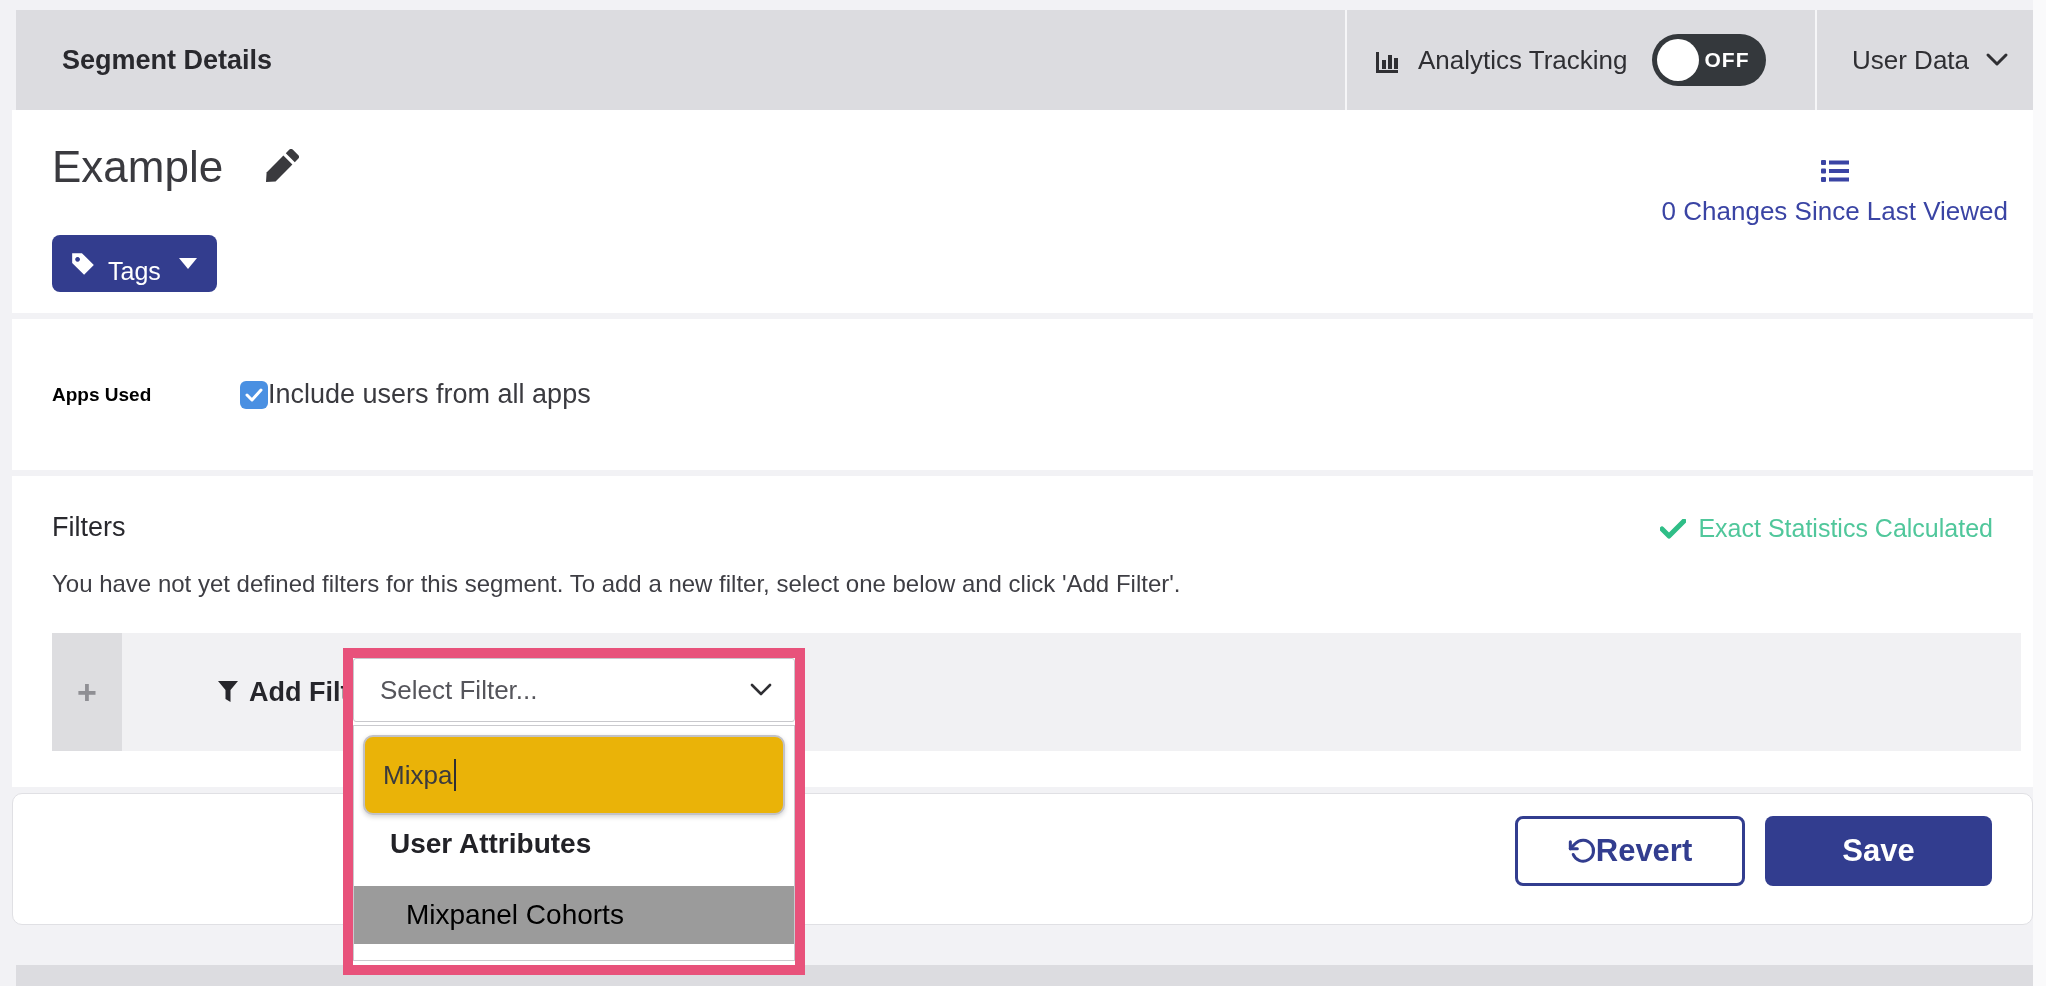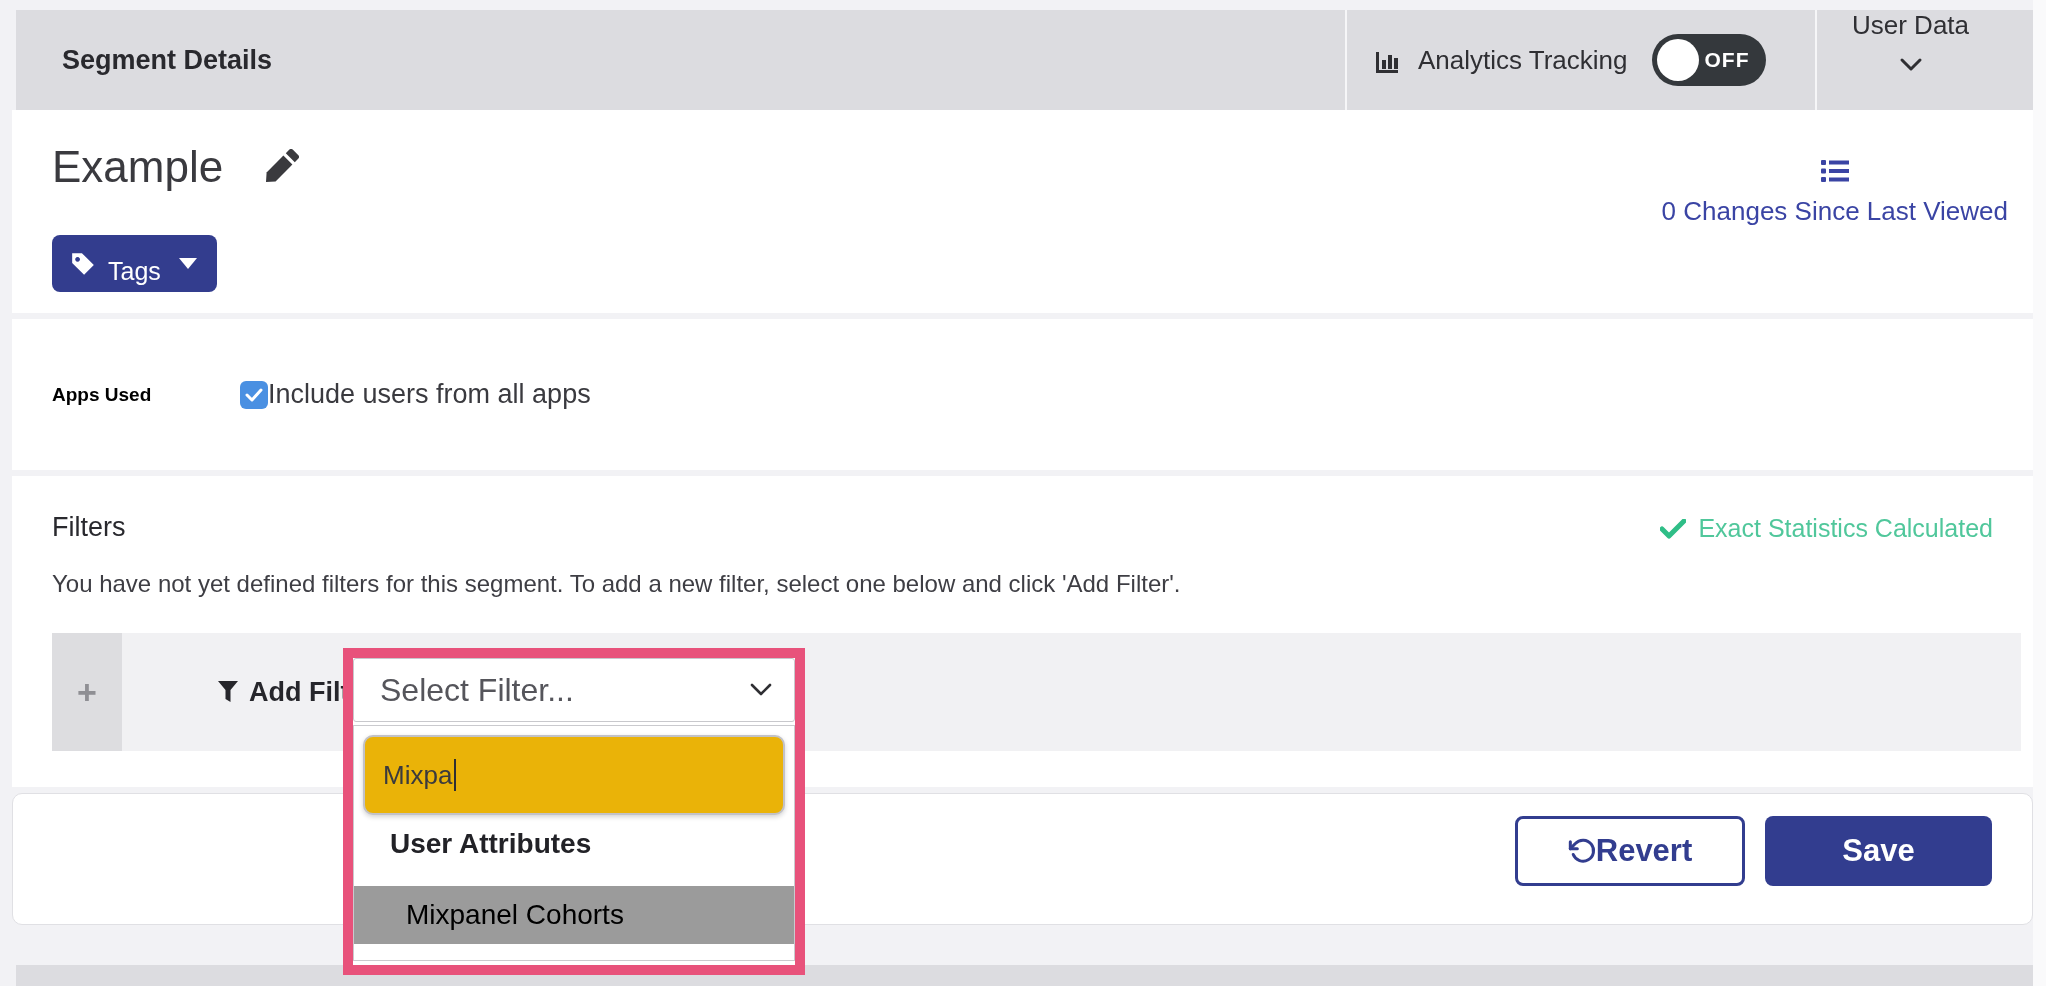--- a/index.html
+++ b/index.html
@@ -22,21 +22,21 @@
   .tb-divider { position:absolute; top:0; width:2px; height:100px; background:#F6F6F8; }
   .tb-div1 { left:1329px; } .tb-div2 { left:1799px; }
   .analytics-group { position:absolute; left:1356px; top:0; height:100px; display:flex; align-items:center; gap:14px; }
   .analytics-label { font-size:26px; color:#2F2F33; }
   .toggle {
     position:relative; width:114px; height:52px; border-radius:26px; background:#34383C;
     display:flex; align-items:center; justify-content:flex-end; margin-left:10px; cursor:pointer;
   }
   .toggle-knob { position:absolute; left:5px; top:5px; width:42px; height:42px; border-radius:50%; background:#fff; }
   .toggle-text { color:#fff; font-weight:bold; font-size:21px; letter-spacing:1px; margin-right:16px; }
-  .userdata-group { position:absolute; left:1836px; top:0; height:100px; display:flex; align-items:center; gap:16px; cursor:pointer;flex-direction:column; }
+  .userdata-group { position:absolute; left:1836px; top:0; height:100px; display:flex; align-items:center; gap:16px; cursor:pointer; }
   .userdata-label { font-size:26px; color:#2F2F33; }
 
   
   .card { position:absolute; left:12px; width:2021px; background:#fff; }
   .card1 { top:110px; height:203px; }
   .card2 { top:319px; height:151px; }
   .card3 { top:476px; height:311px; }
   .card4 { top:793px; height:132px; border:1px solid #E0E0E4; border-radius:10px; }
   .bottombar { position:absolute; left:16px; top:965px; width:2017px; height:21px; background:#DCDCE0; }
 
@@ -90,21 +90,21 @@
 
   
   .filter-dropdown {
     position:absolute; left:343px; top:648px; width:462px; height:327px;
     border:10px solid #E8527B; background:#fff; z-index:10;
   }
   .select-control {
     height:64px; border:1px solid #C8C8CC; border-radius:3px; background:#fff;
     display:flex; align-items:center; justify-content:space-between; padding:0 22px 0 26px; cursor:pointer;
   }
-  .select-value { font-size:32px; color:#55555B; }
+  .select-value { font-size:26px; color:#55555B; }
   .dropdown-panel {
     margin-top:3px; height:236px; border:1px solid #CACACE; background:#fff; position:relative;
   }
   .search-input {
     position:absolute; left:9px; right:9px; top:9px; height:80px;
     border:2px solid #C2C2C7; border-radius:10px; background:#eab308;
     box-shadow:0 2px 5px rgba(0,0,0,0.18);
     display:flex; align-items:center; padding:0 18px; cursor:text;
   }
   .search-text { font-size:26px; color:#3A3A3E; }

